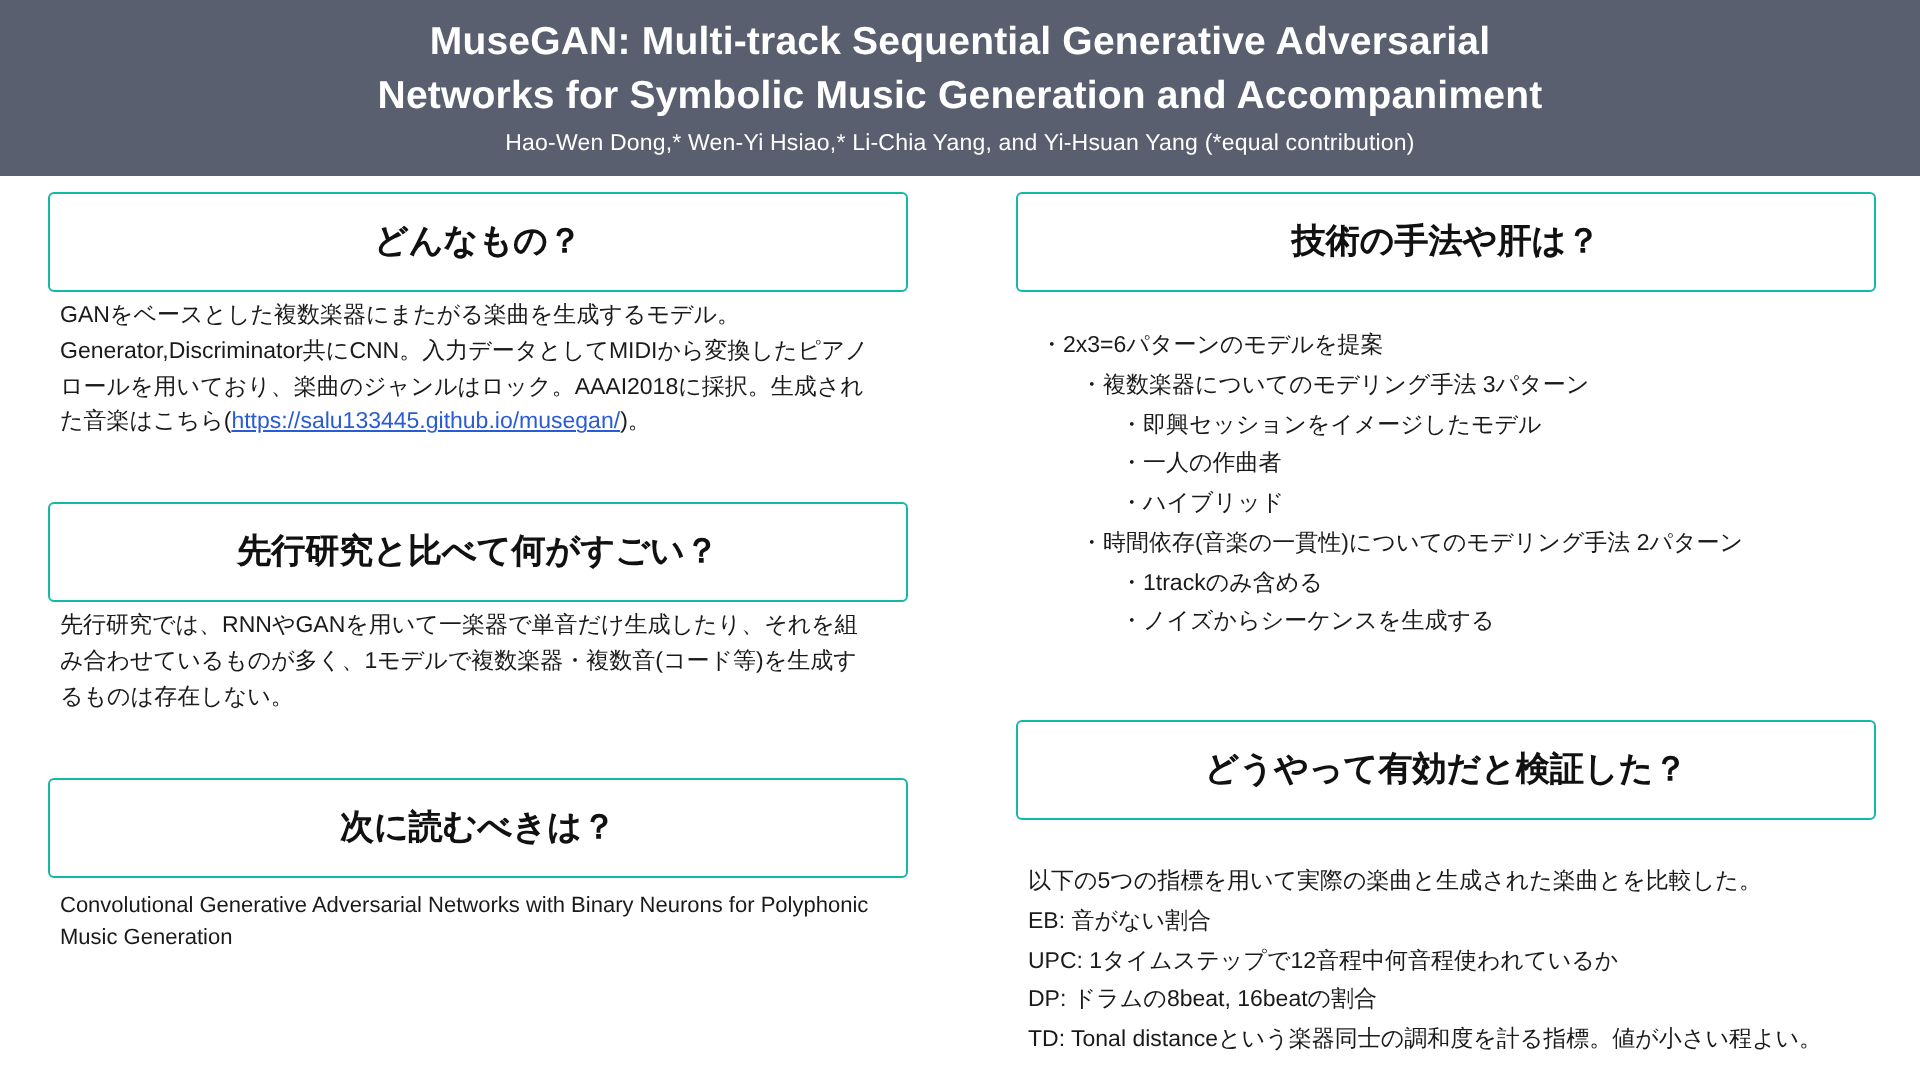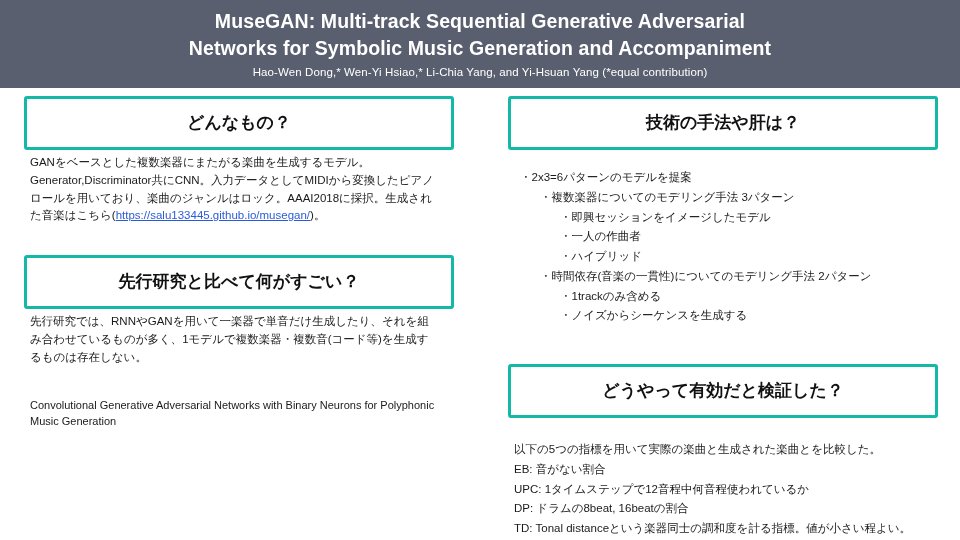--- a/index.html
+++ b/index.html
@@ -52,21 +52,21 @@
   
   .col {
     position: absolute;
     top: 96px;
     width: 430px;
   }
   .col-left { left: 24px; }
   .col-right { left: 508px; }
 
   .section-box {
-    border: 3px solid #14b8a6;
+    border: 1px solid #14b8a6;
     border-radius: 3px;
     background: #ffffff;
     text-align: center;
     font-size: 17px;
     font-weight: bold;
     color: #111111;
     padding: 12px 8px 13px 8px;
     box-sizing: border-box;
   }
   .section-body {
@@ -137,20 +137,21 @@
     </div>
 
     <div class="blk">
       <div class="section-box">先行研究と比べて何がすごい？</div>
       <div class="section-body">先行研究では、RNNやGANを用いて一楽器で単音だけ生成したり、それを組
 み合わせているものが多く、1モデルで複数楽器・複数音(コード等)を生成す
 るものは存在しない。</div>
     </div>
 
     <div class="blk">
+      <div class="section-box">次に読むべきは？</div>
       <div class="next-body">Convolutional Generative Adversarial Networks with Binary Neurons for
 Polyphonic Music Generation</div>
     </div>
 
   </div>
 
   <div class="col col-right">
 
     <div class="blk blk-first">
       <div class="section-box">技術の手法や肝は？</div>

